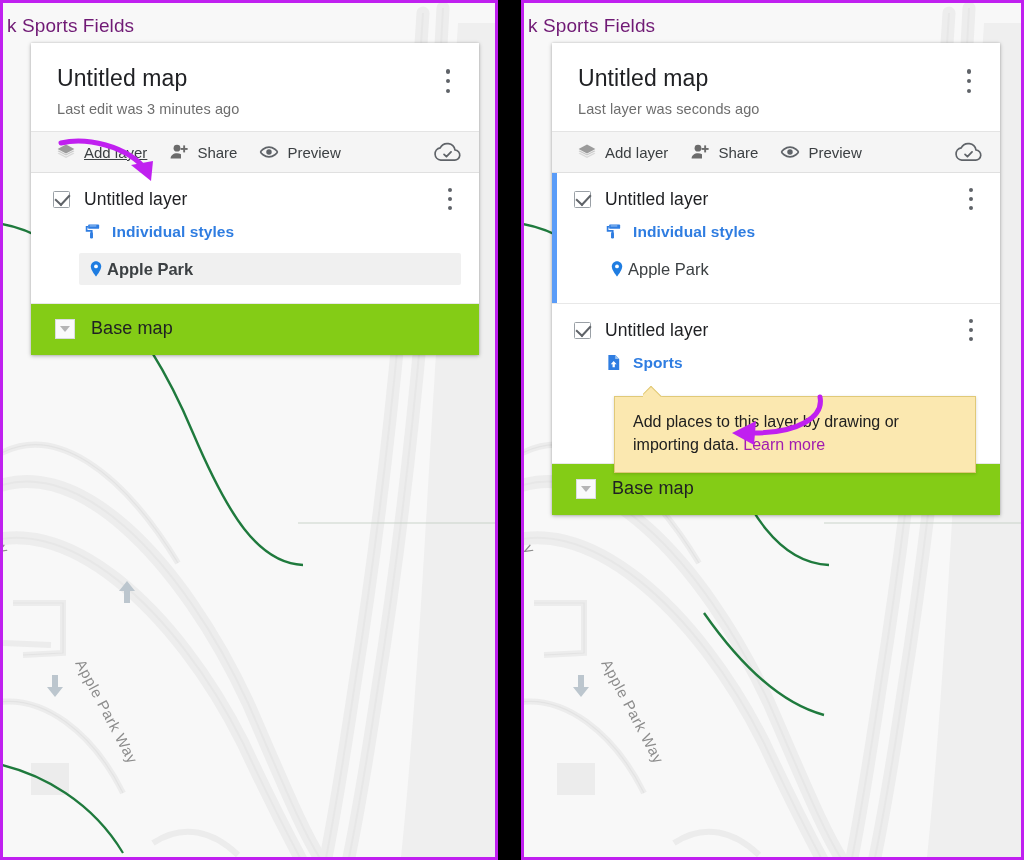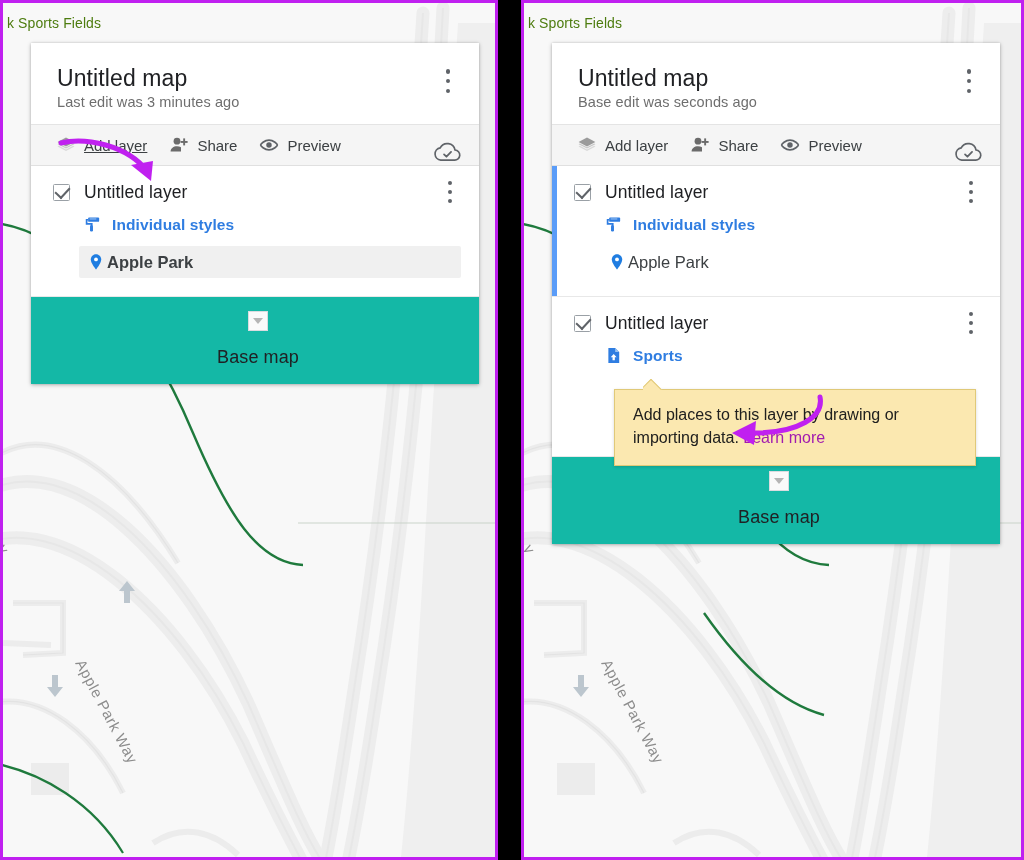--- a/index.html
+++ b/index.html
@@ -28,42 +28,42 @@
   .map {
     position: absolute;
     inset: 0;
     background: #f8f8f8;
   }
   .map svg { position: absolute; inset: 0; display: block; }
 
   
   .map-label-green {
     position: absolute;
-    font-size: 14px;
-    color: #4d7c0f;
+    font-size: 19px;
+    color: #701a75;
     white-space: nowrap;
     letter-spacing: 0.1px;
   }
 
   
   .card {
     position: absolute;
     background: #fff;
     box-shadow: 0 1px 4px rgba(0,0,0,0.28), 0 0 2px rgba(0,0,0,0.12);
   }
 
   .card-head { padding: 22px 24px 14px 26px; position: relative; }
   .map-title {
     font-size: 23px;
     color: #202124;
     font-weight: 400;
     letter-spacing: 0.1px;
   }
   .map-sub {
-    margin-top: 2px;
+    margin-top: 9px;
     font-size: 14.5px;
     color: #6e6e6e;
     letter-spacing: 0.1px;
   }
   .kebab {
     position: absolute;
     right: 20px; top: 23px;
     width: 22px; height: 30px;
     display: flex; flex-direction: column;
     align-items: center; justify-content: space-between;
@@ -173,26 +173,25 @@
     border-radius: 2px;
     cursor: pointer;
     width: calc(100% - 26px);
   }
   .place-row.selected { background: #f0f0f0; }
   .place-name { font-size: 16.5px; color: #3c4043; }
   .place-row.selected .place-name { font-weight: 700; color: #3c4043; }
 
   
   .basemap {
-    background: #14b8a6;
+    background: #84cc16;
     display: flex; align-items: center;
     gap: 16px;
     padding: 14px 18px 16px 24px;
     cursor: pointer;
-    flex-direction: column;
   }
   .bm-caret {
     width: 20px; height: 20px;
     border: 1px solid #dadce0;
     background: #fafafa;
     display: flex; align-items: center; justify-content: center;
     flex: none;
   }
   .bm-caret::after {
     content: "";
@@ -433,21 +432,21 @@
           </g>
           <text x="77" y="660" fill="#8c8c8c" font-family="Liberation Sans, sans-serif" font-size="15" letter-spacing="0.6" transform="rotate(62 77 660)">Apple Park Way</text>
           <text x="-1" y="545" fill="#8c8c8c" font-family="Liberation Sans, sans-serif" font-size="15" transform="rotate(62 -1 545)">y</text>
         </svg>
         <div class="map-label-green" style="left:4px; top:12px;">k Sports Fields</div>
       </div>
 
       <div class="card" style="left:28px; top:40px; width:448px;">
         <div class="card-head">
           <div class="map-title">Untitled map</div>
-          <div class="map-sub">Base edit was seconds ago</div>
+          <div class="map-sub">Last layer was seconds ago</div>
           <div class="kebab">
               <i></i>
               <i></i>
               <i></i>
             </div>
           <div class="cloud">
             <svg viewBox="0 0 24 20" width="28" height="22">
               <path d="M19.3,8.2a7.2,7.2 0 0 0 -13.5,-1.9A5.6,5.6 0 0 0 6.3,17.4h12.4a4.6,4.6 0 0 0 0.6,-9.2Z" fill="none" stroke="#5f6368" stroke-width="1.5"></path>
               <path d="M9.3,12.1 l2.2,2.2 l4.2,-4.4" fill="none" stroke="#5f6368" stroke-width="1.6" stroke-linecap="round" stroke-linejoin="round"></path>
             </svg>

